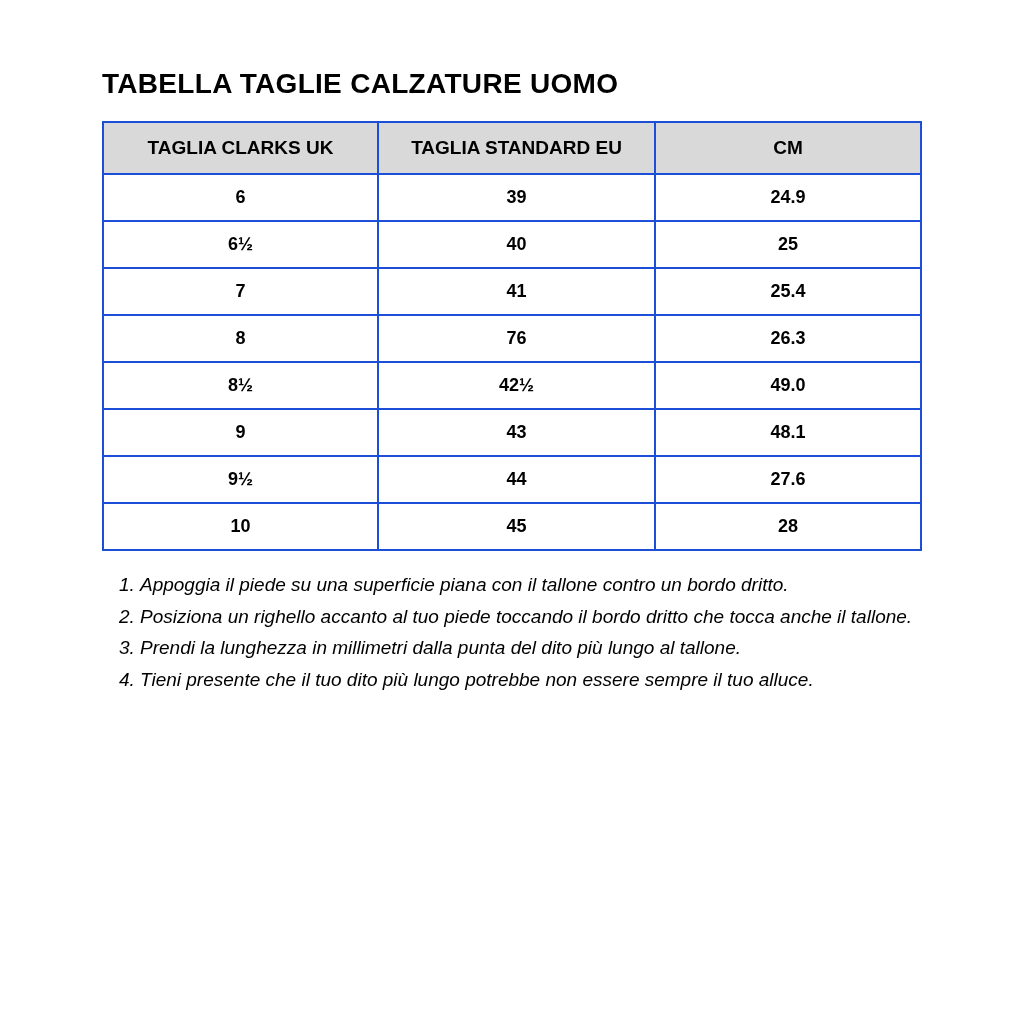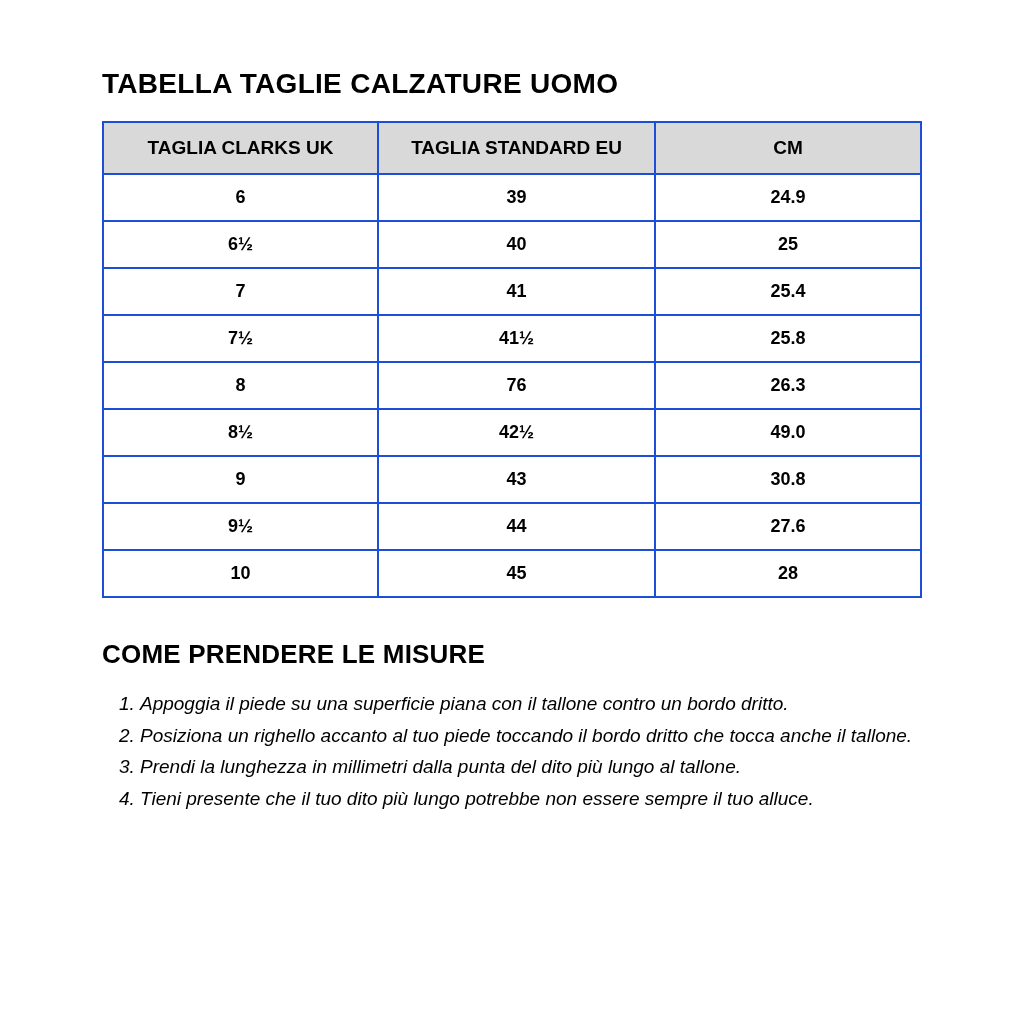--- a/index.html
+++ b/index.html
@@ -108,53 +108,47 @@
           <td>6½</td>
           <td>40</td>
           <td>25</td>
         </tr>
         <tr>
           <td>7</td>
           <td>41</td>
           <td>25.4</td>
         </tr>
         <tr>
-          <td>7½</td>
-          <td>41½</td>
-          <td>25.8</td>
-        </tr>
-        <tr>
           <td>8</td>
           <td>76</td>
           <td>26.3</td>
         </tr>
         <tr>
           <td>8½</td>
           <td>42½</td>
           <td>49.0</td>
         </tr>
         <tr>
           <td>9</td>
           <td>43</td>
-          <td>30.8</td>
+          <td>48.1</td>
         </tr>
         <tr>
           <td>9½</td>
           <td>44</td>
           <td>27.6</td>
         </tr>
         <tr>
           <td>10</td>
           <td>45</td>
           <td>28</td>
         </tr>
       </tbody>
   </table>
 
-  <h2 class="measure-title">COME PRENDERE LE MISURE</h2>
 
   <ol class="steps">
     <li>Appoggia il piede su una superficie piana con il tallone contro un bordo dritto.</li>
     <li>Posiziona un righello accanto al tuo piede toccando il bordo dritto che tocca anche il tallone.</li>
     <li>Prendi la lunghezza in millimetri dalla punta del dito più lungo al tallone.</li>
     <li>Tieni presente che il tuo dito più lungo potrebbe non essere sempre il tuo alluce.</li>
   </ol>
 
 </div>
 

